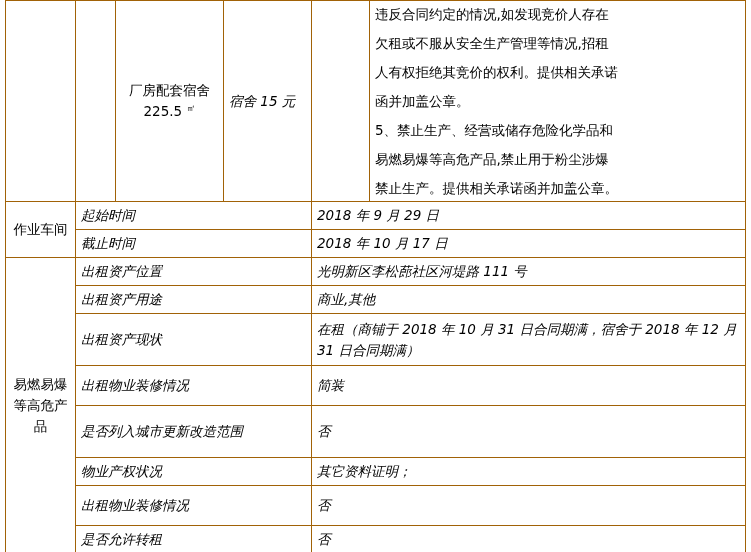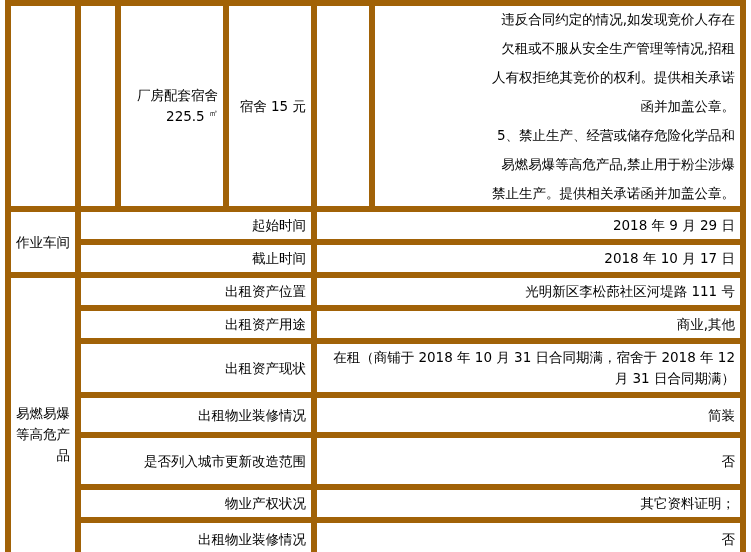--- a/index.html
+++ b/index.html
@@ -19,33 +19,32 @@
     width: 751px;
     height: 552px;
   }
   table.doc {
     border-collapse: collapse;
     width: 741px;
     margin-left: 5px;
     table-layout: fixed;
   }
   table.doc td {
-    border: 6px solid #a16207;
+    border: 1px solid #a16207;
     vertical-align: middle;
     padding: 3px 5px;
     font-size: 13.5px;
     line-height: 1.55;
     font-family: "DejaVu Sans", "Liberation Sans", sans-serif;
-    text-align: right;
   }
 
   .top-row td { border-top: 1px solid #000000; }
 
   .cell-center { text-align: center; }
-  .cell-left   { text-align: left; }
+  .cell-left   { text-align: left; font-style: italic; }
 
   .para { margin: 0; }
   .para + .para { margin-top: 8px; }
 
   .sup { font-size: 9px; vertical-align: super; }
 
   .nowrap-pad { padding-left: 8px; }
 
   .blank-cell { border: none; }
 

